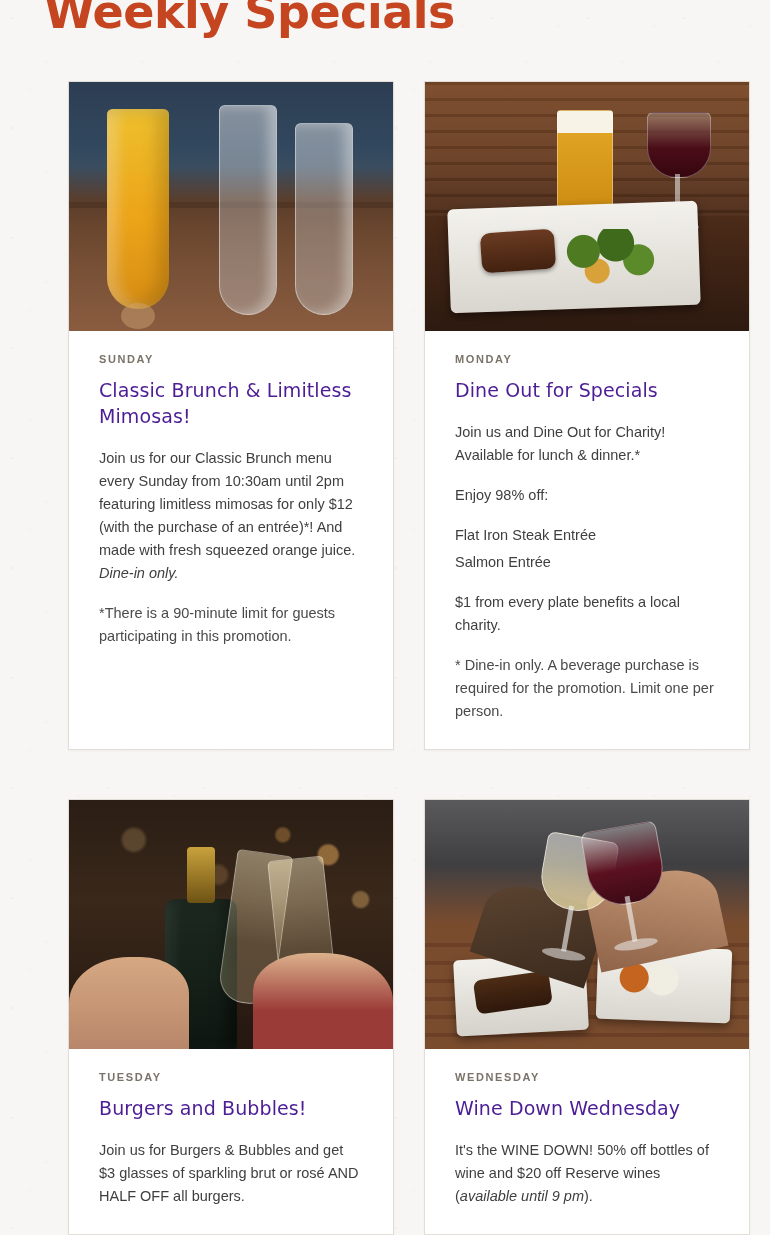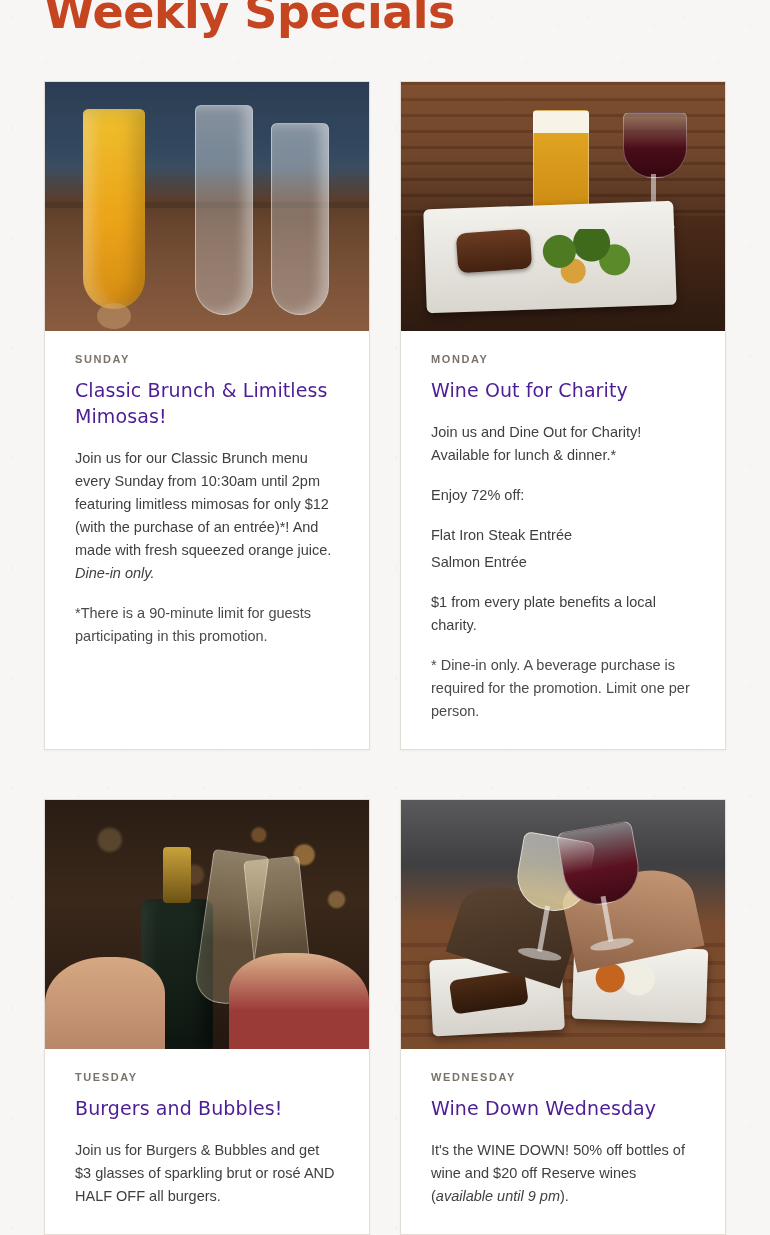--- a/index.html
+++ b/index.html
@@ -49,21 +49,21 @@
     position: relative;
     top: -14px;
     white-space: nowrap;
   }
 
   .cards-grid {
     display: grid;
     grid-template-columns: 326px 326px;
     column-gap: 30px;
     row-gap: 49px;
-    padding: 0 44px;
+    padding: 0 68px;
     margin-top: 29px;
   }
 
   .card {
     background: #ffffff;
     border: 1px solid #e2ddd6;
     box-shadow: 0 1px 2px rgba(0,0,0,0.04);
     display: flex;
     flex-direction: column;
     overflow: hidden;
@@ -333,24 +333,24 @@
               <div class="foot"></div>
             </div>
           <div class="logo-ring"></div>
           <div class="plate"></div>
           <div class="steak"></div>
           <div class="broccoli"></div>
         </div>
       </div>
       <div class="card-body">
         <div class="eyebrow">MONDAY</div>
-        <div class="card-title">Wine Out for Charity</div>
+        <div class="card-title">Dine Out for Specials</div>
         <div class="card-text">
           <p>Join us and Dine Out for Charity! Available for lunch &amp; dinner.*</p>
-          <p>Enjoy 72% off:</p>
+          <p>Enjoy 98% off:</p>
           <p class="tight">Flat Iron Steak Entrée</p>
           <p>Salmon Entrée</p>
           <p>$1 from every plate benefits a local charity.</p>
           <p class="note">* Dine-in only. A beverage purchase is required for the promotion. Limit one per person.</p>
         </div>
       </div>
     </div>
 
     <div class="card cut">
       <div class="card-media">

